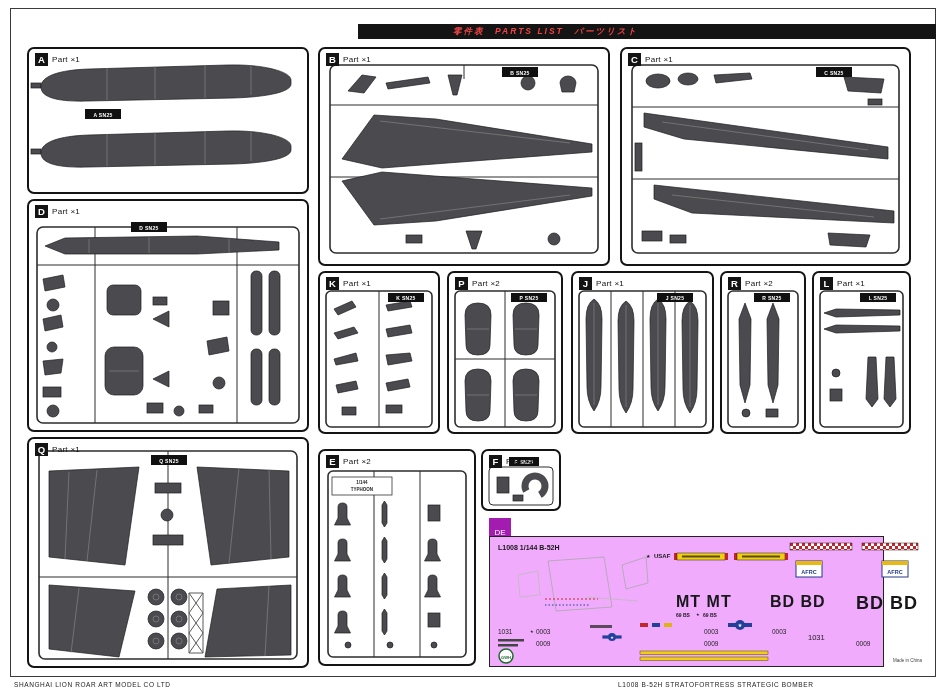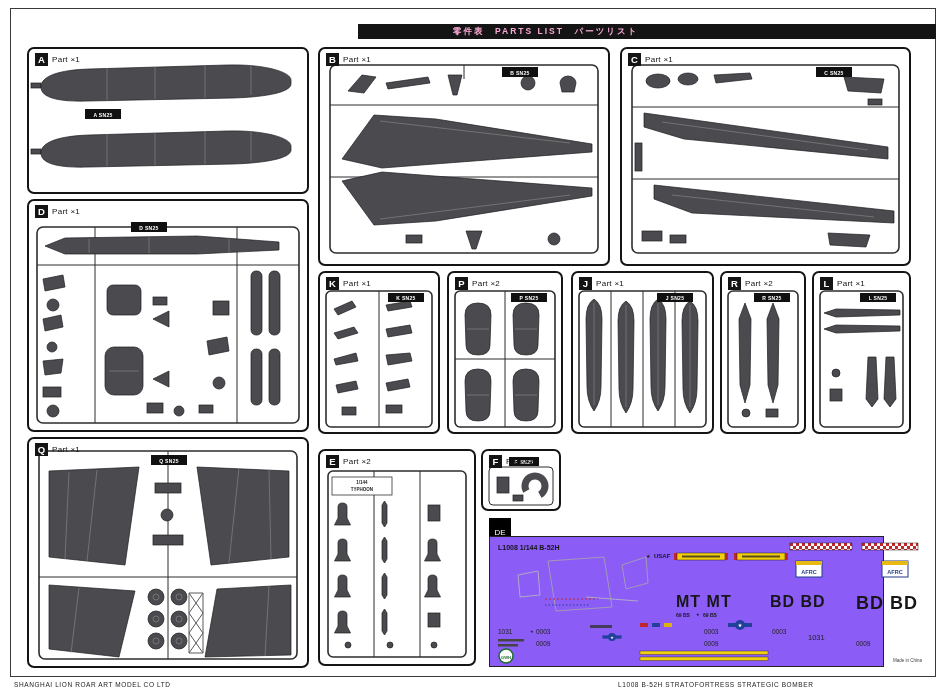--- a/index.html
+++ b/index.html
@@ -2,43 +2,43 @@
 <html><head>
 <meta charset="utf-8">
 <style>
   * { box-sizing:border-box; margin:0; padding:0; }
   html,body { background:#e9e9e9; }
   .page { position:relative; width:945px; height:700px; background:#ffffff;
           font-family:"Liberation Sans", sans-serif; color:#111; overflow:hidden; }
   .frame { position:absolute; left:10px; top:8px; width:926px; height:669px;
            border:1.5px solid #3a3a3a; }
   .header-bar { position:absolute; left:358px; top:24px; width:578px; height:15px;
-                background:#141414; color:#f9a8d4; display:flex; align-items:center; }
+                background:#141414; color:#ef4444; display:flex; align-items:center;font-style:italic; }
   .header-bar span { font-size:8.5px; font-weight:bold; letter-spacing:2px;
                      padding-left:95px; white-space:nowrap; }
   .panel { position:absolute; border:2px solid #141414; border-radius:7px; background:#fff; }
   .panel svg { position:absolute; left:0; top:0; }
   .plabel { position:absolute; top:4px; left:6px; display:flex; align-items:center;
             gap:4px; z-index:3; }
   .badge { width:13px; height:13px; background:#141414; color:#fff; font-size:9.5px;
            font-weight:bold; display:flex; align-items:center; justify-content:center; line-height:1; }
   .qty { font-size:8px; font-weight:normal; letter-spacing:.3px; }
   .part { fill:#4b4b4f; stroke:#1d1d21; stroke-width:.7; }
   .runner { fill:none; stroke:#2d2d2d; stroke-width:1.6; }
   .runner-thin { fill:none; stroke:#2d2d2d; stroke-width:1; }
   .hairline { stroke:#9b9b9b; stroke-width:.5; fill:none; }
   .tagrect { fill:#101010; }
   .tagtext { fill:#ffffff; font-size:5px; font-weight:bold; letter-spacing:.3px; }
   .tagtext-dark { fill:#222; font-size:4.5px; font-weight:bold; }
   svg text { font-family:"Liberation Sans", sans-serif; }
   .de-badge { position:absolute; left:489px; top:518px; width:22px; height:29px;
-              background:#000000; color:#fff; font-size:8px; font-weight:normal;
+              background:#a21caf; color:#fff; font-size:8px; font-weight:normal;
               display:flex; align-items:center; justify-content:center; }
   .decal { position:absolute; left:489px; top:536px; width:395px; height:131px;
-           border:1.2px solid #222; background:#8b5cf6; }
+           border:1.2px solid #222; background:#f0abfc; }
   .footer-left  { position:absolute; left:14px;  top:681px; font-size:6.5px; letter-spacing:.6px; color:#222; }
   .footer-right { position:absolute; left:618px; top:681px; font-size:6.5px; letter-spacing:.6px; color:#222; }
 </style>
 </head>
 <body>
 
 <div class="page">
   <div class="frame"></div>
 
   <div class="header-bar">

